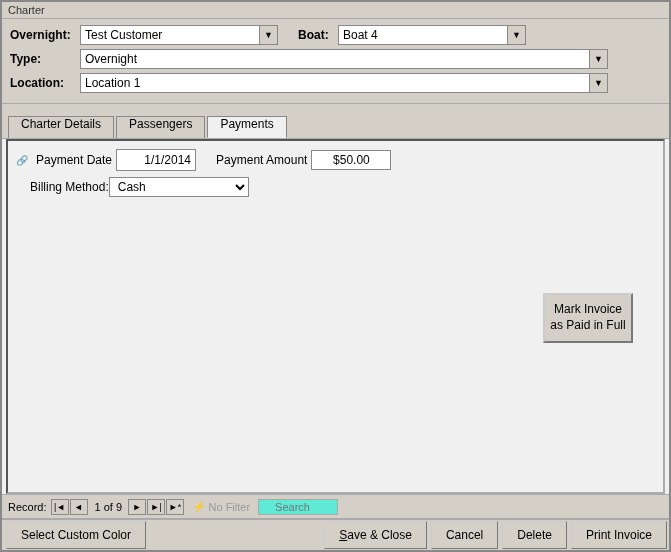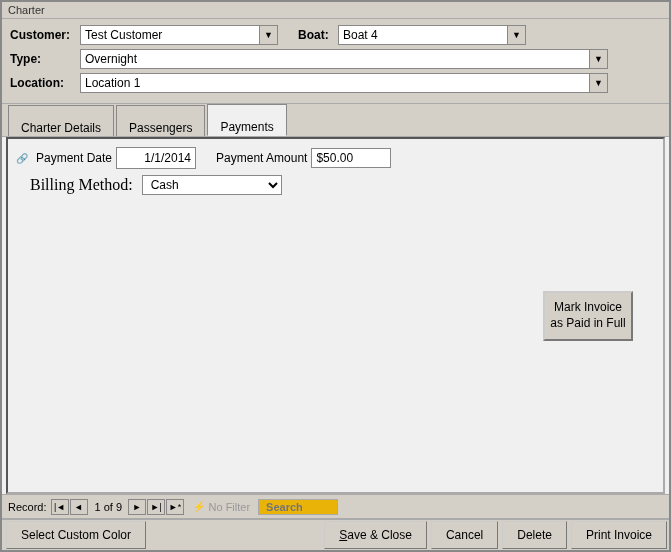--- a/index.html
+++ b/index.html
@@ -80,28 +80,29 @@
       width: 40px;
     }
     .tabs-area {
       background: #d4d0c8;
       display: flex;
       align-items: flex-end;
       padding: 0 6px;
       border-bottom: 1px solid #aaa;
     }
     .tab {
-      padding: 15px 12px;
+      padding: 0 12px;
       background: #d4d0c8;
       border: 1px solid #888;
       border-bottom: none;
       cursor: pointer;
       font-size: 12px;
       margin-right: 2px;
       height: 22px;
+      margin-top: 12px;
     }
     .tab.active {
       background: #f0f0f0;
       border-bottom: 1px solid #f0f0f0;
       z-index: 1;
     }
     .tab-content {
       flex: 1;
       background: #f0f0f0;
       border: 2px inset #aaa;
@@ -134,32 +135,31 @@
       font-size: 12px;
     }
     .payment-amount-input {
       border: 1px solid #888;
       background: white;
       height: 20px;
       width: 80px;
       font-size: 12px;
       padding: 1px 4px;
       margin-left: 4px;
-      text-align: left;
+      text-align: center;
     }
     .billing-row {
       display: flex;
       align-items: center;
       margin-bottom: 6px;
     }
     .billing-label {
-      font-size: 16px;
+      font-size: 12px;
       font-weight: normal;
-      margin-right: 9px;
-      font-family: Liberation Serif, serif;
+      margin-right: 0;
     }
     .billing-select-wrapper {
       display: flex;
       align-items: center;
     }
     .billing-select {
       width: 140px;
       height: 20px;
       border: 1px solid #888;
       background: white;
@@ -228,27 +228,26 @@
       font-size: 10px;
       color: #999;
       margin-right: 3px;
     }
     .filter-text {
       font-size: 11px;
       color: #999;
     }
     .search-input {
       border: 1px solid #aaa;
-      background: #eab308;
+      background: #5eead4;
       height: 16px;
       width: 80px;
       font-size: 11px;
-      padding: 0 7px;
+      padding: 0 16px;
       margin-left: 8px;
-      font-weight: bold;
     }
     .bottom-bar {
       background: #d4d0c8;
       border-top: 2px solid #aaa;
       display: flex;
       align-items: center;
       height: 32px;
       padding: 0;
     }
     .bottom-btn {
@@ -276,21 +275,21 @@
 
 <div class="window">
 
   <div class="window-title">
     <span>Charter</span>
   </div>
 
   <div class="form-area">
 
     <div class="form-row">
-      <span class="form-label">Customer:</span>
+      <span class="form-label">Overnight:</span>
       <input class="form-input form-input-customer" type="text" value="Test Customer" style="">
       <button class="dropdown-btn">▼</button>
       <span class="boat-label">Boat:</span>
       <input class="form-input form-input-boat" type="text" value="Boat 4" style="">
       <button class="dropdown-btn">▼</button>
     </div>
 
     <div class="form-row">
       <span class="form-label">Type:</span>
       <input class="form-input form-input-type" type="text" value="Overnight" style="">

